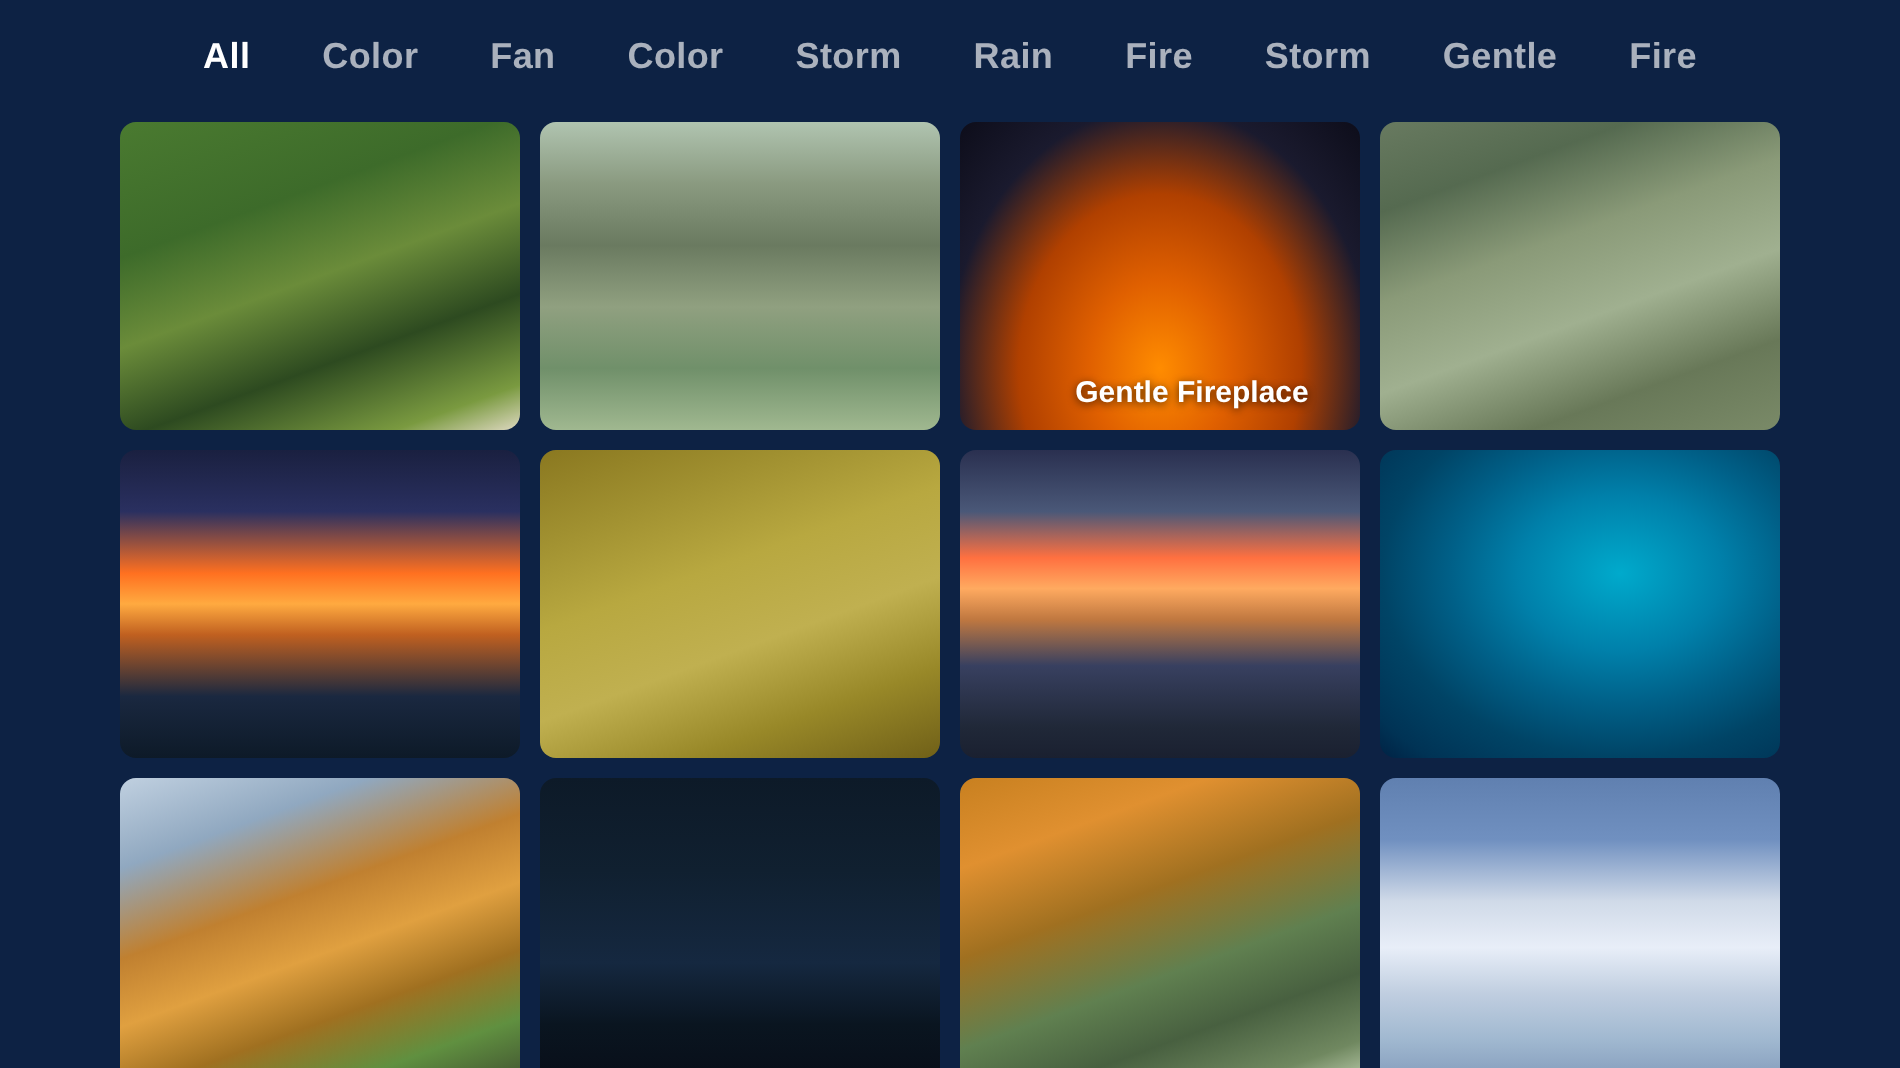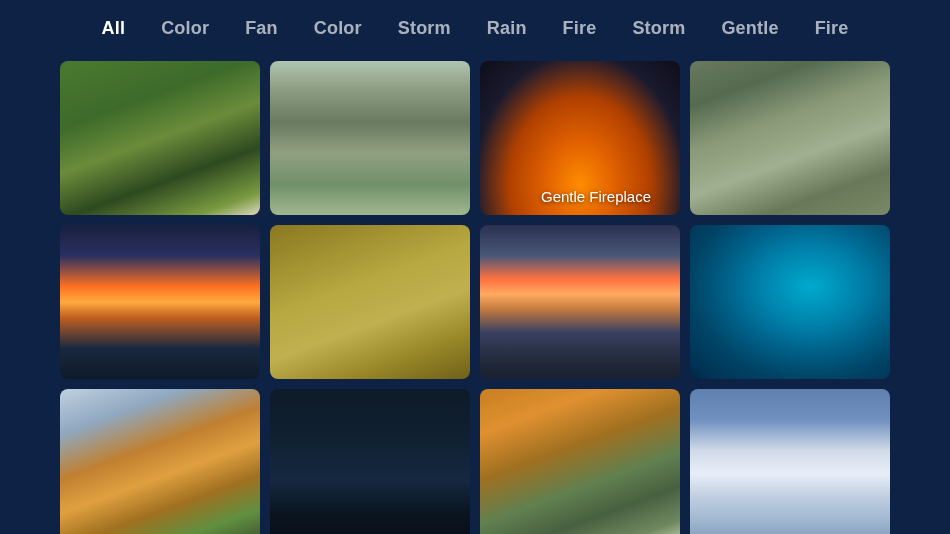--- a/index.html
+++ b/index.html
@@ -58,21 +58,21 @@
       display: block;
     }
 
     .grid-item .label {
       position: absolute;
       bottom: 10px;
       left: 0;
       right: 0;
       text-align: center;
       font-size: 15px;
-      font-weight: 400;
+      font-weight: 700;
       color: white;
       text-shadow: 0 1px 4px rgba(0,0,0,0.7);
       margin-left: 32px;
     }
 
     
     .thumb-tents {
       background: linear-gradient(160deg, #4a7a30 0%, #3d6b2a 30%, #6b8c3a 50%, #2d4a20 70%, #7a9a40 90%, #ddd8c0 100%);
     }
     .thumb-tracks {

